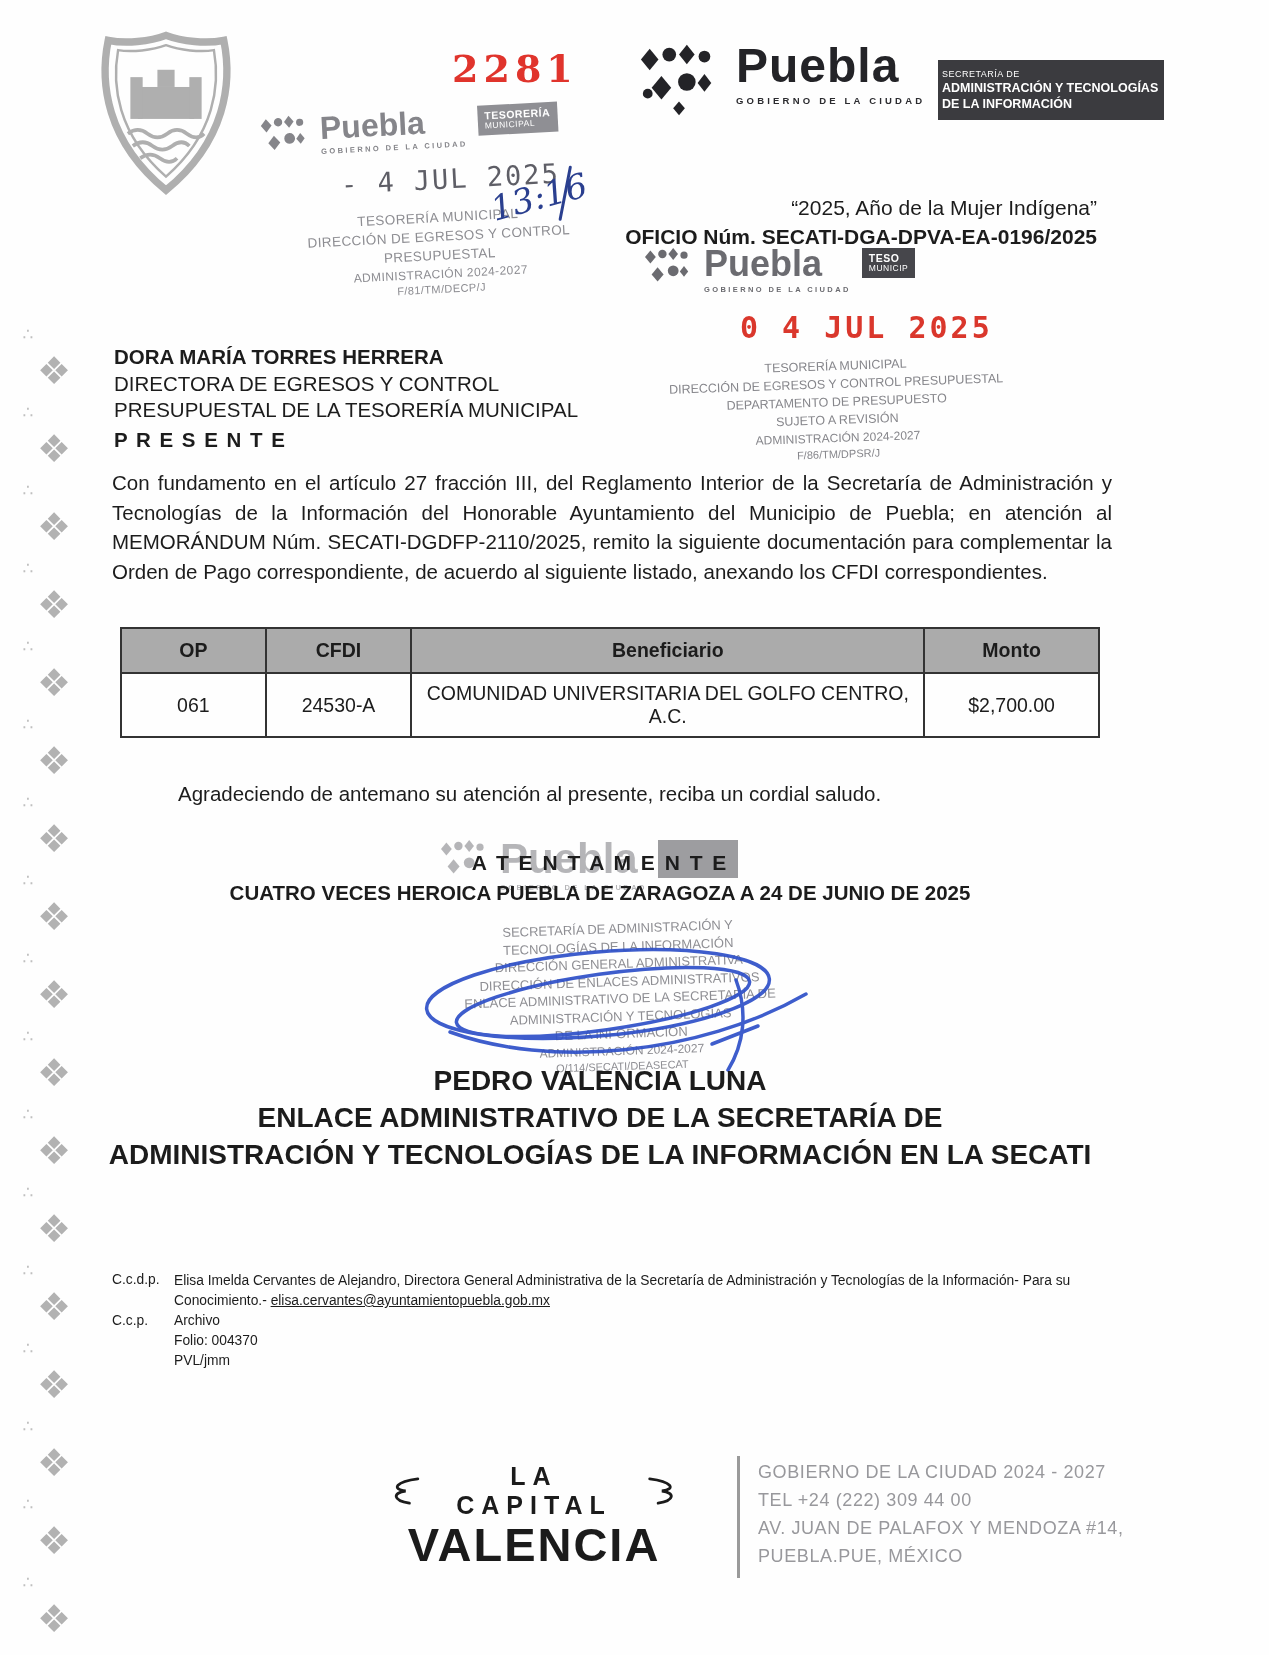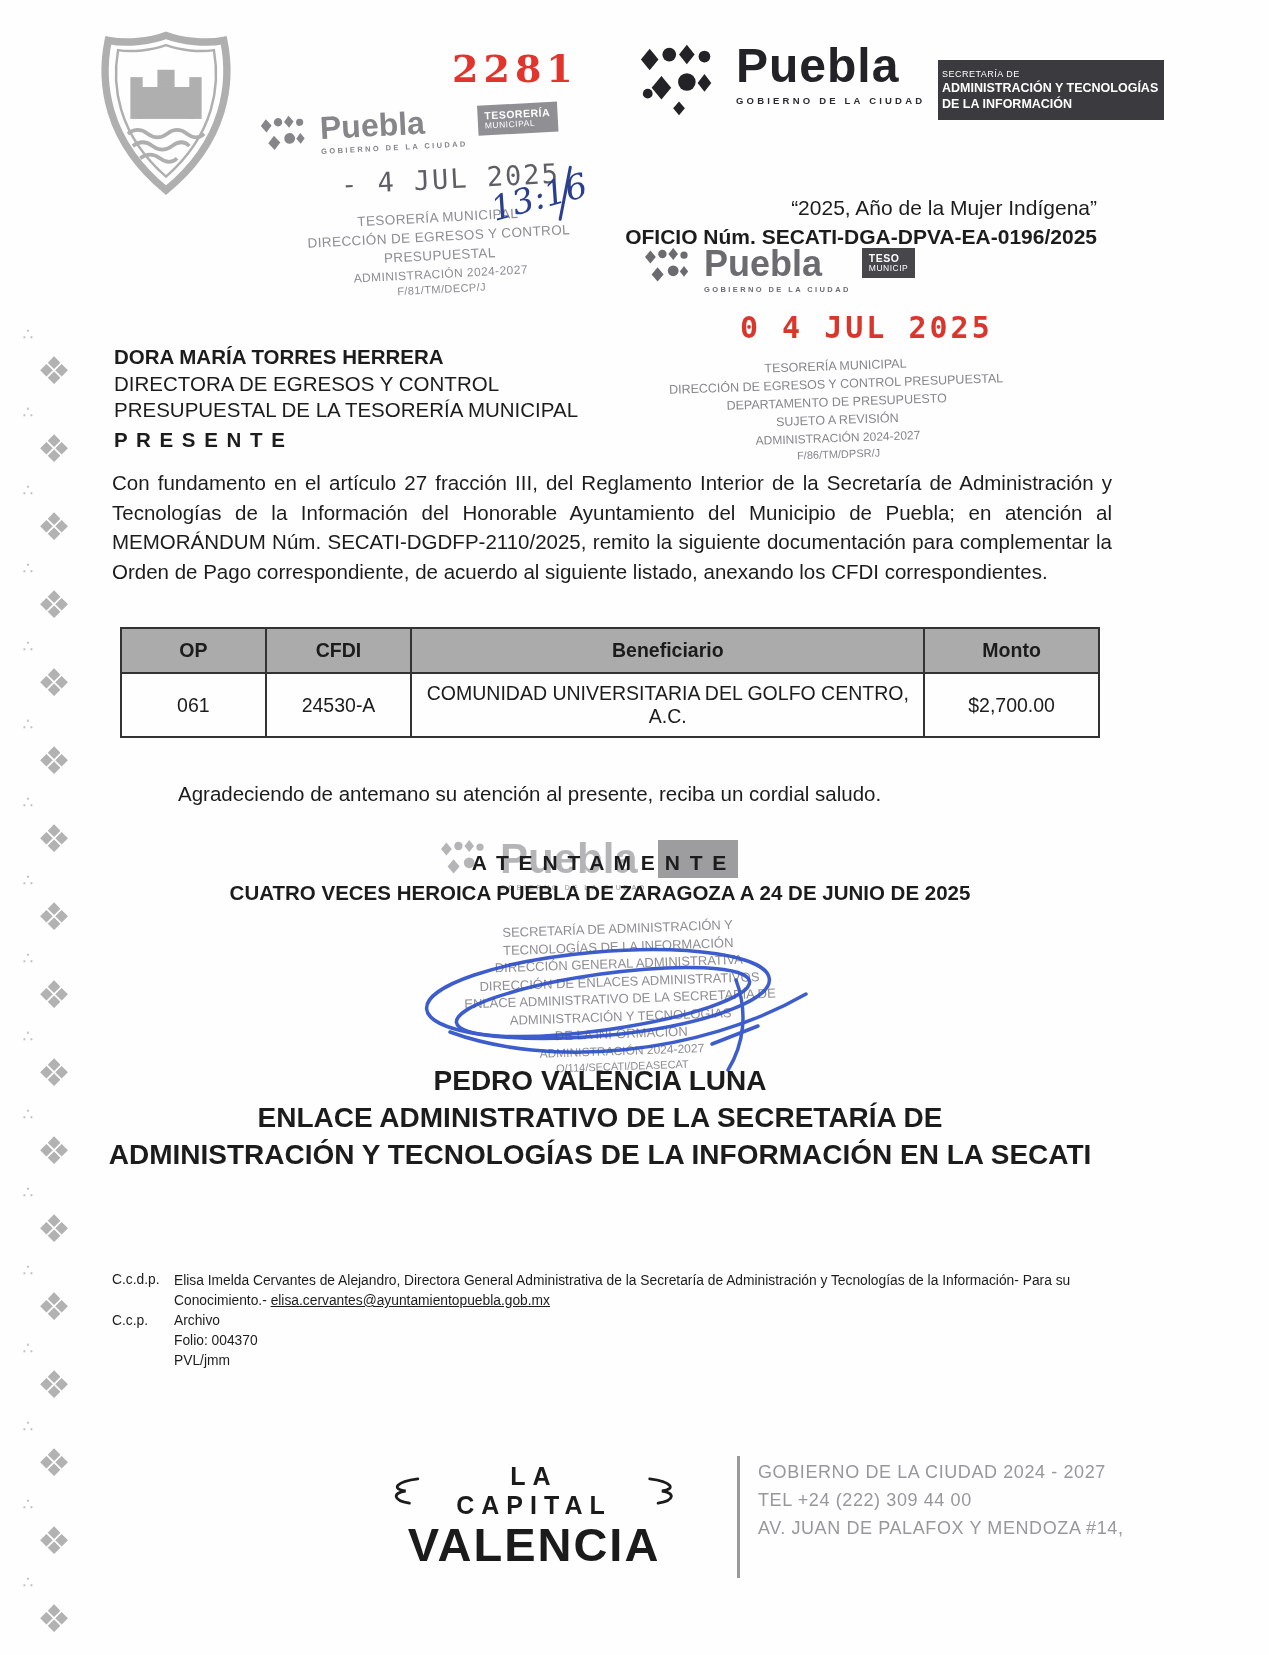--- a/index.html
+++ b/index.html
@@ -338,15 +338,16 @@
     </div>
     <div class="imparable">VALENCIA</div>
   </div>
 
   <div class="abs footer-divider"></div>
 
   <div class="abs footer-right">
     <div>GOBIERNO DE LA CIUDAD 2024 - 2027</div>
     <div>TEL +24 (222) 309 44 00</div>
     <div>AV. JUAN DE PALAFOX Y MENDOZA #14,</div>
+    <div>PUEBLA.PUE, MÉXICO</div>
   </div>
 
 </div>
 
 </body></html>

